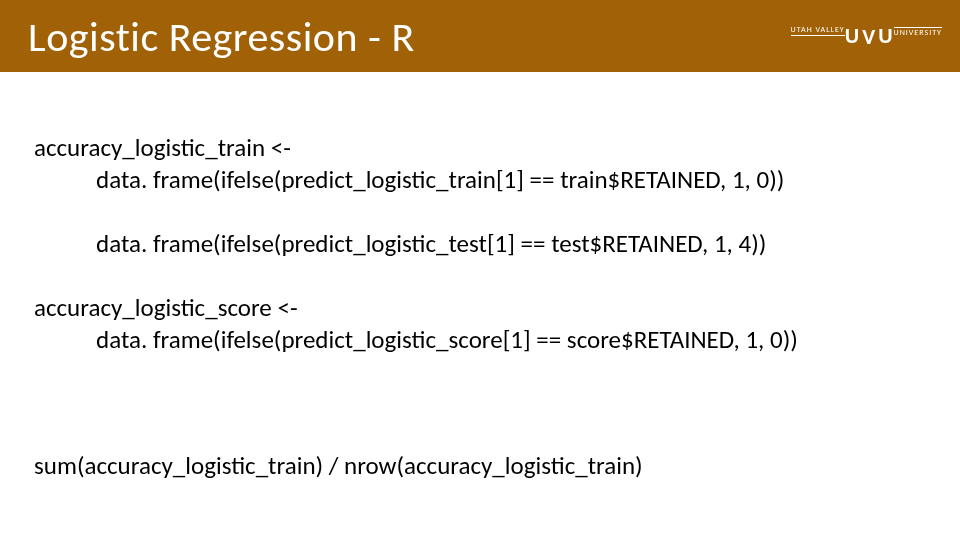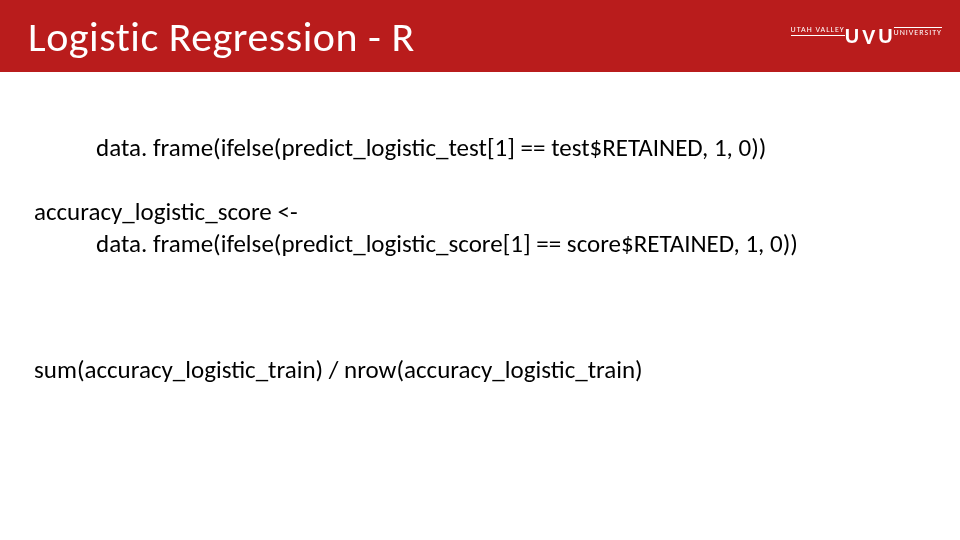--- a/index.html
+++ b/index.html
@@ -6,21 +6,21 @@
   body {
     width: 960px;
     height: 540px;
     background: #ffffff;
     font-family: "Segoe UI", "Calibri", Arial, sans-serif;
     overflow: hidden;
   }
   .header-bar {
     width: 100%;
     height: 72px;
-    background: #b91c1c;
+    background: #a16207;
     display: flex;
     align-items: center;
     justify-content: space-between;
     padding: 0 18px 0 28px;
   }
   .slide-title {
     color: #ffffff;
     font-size: 42px;
     font-weight: 400;
     letter-spacing: 0.5px;
@@ -90,21 +90,23 @@
       <span>U</span>
         <span class="v">V</span>
         <span>U</span>
     </div>
     <div class="uvu-bot">UNIVERSITY</div>
   </div>
 </div>
 
 <div class="content">
   <div class="code-block">
-<span class="indent">data. frame(ifelse(predict_logistic_test[1] == test$RETAINED, 1, 0))</span>
+<span>accuracy_logistic_train &lt;-</span>
+<span class="indent">data. frame(ifelse(predict_logistic_train[1] == train$RETAINED, 1, 0))</span>
+<span class="indent">data. frame(ifelse(predict_logistic_test[1] == test$RETAINED, 1, 4))</span>
 <span>accuracy_logistic_score &lt;-</span>
 <span class="indent">data. frame(ifelse(predict_logistic_score[1] == score$RETAINED, 1, 0))</span>
 <div class="gap"></div>
 <div class="row"><span class="left">sum(accuracy_logistic_train) / nrow(accuracy_logistic_train)</span></div>
 
 
   </div>
 </div>
 
 </body></html>

